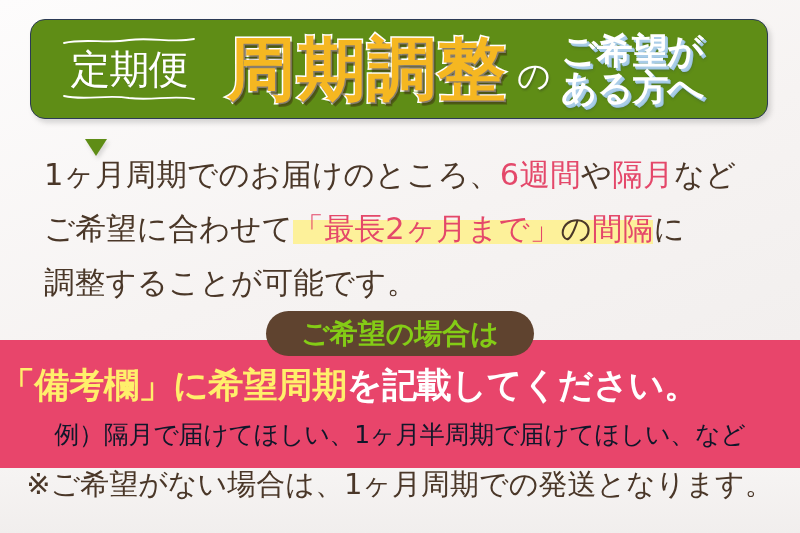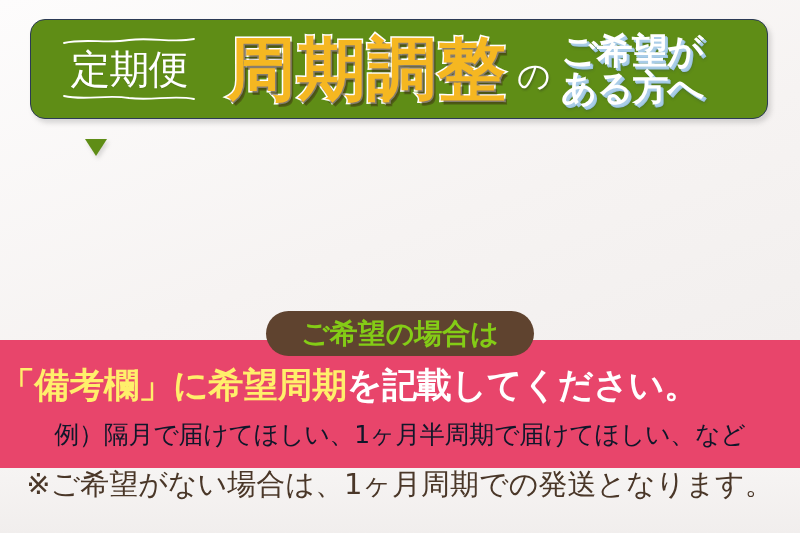--- a/index.html
+++ b/index.html
@@ -265,20 +265,25 @@
 
       <div class="kibou">
         <span class="kibou-line">ご希望が</span>
         <span class="kibou-line">ある方へ</span>
       </div>
 
     </div>
     <div class="header-tail"></div>
   </div>
 
+  <div class="body-copy">
+    <span class="ln"><span>1ヶ月周期でのお届けのところ、</span><span class="accent-pink">6週間</span><span>や</span><span class="accent-pink">隔月</span><span>など</span></span>
+    <span class="ln"><span>ご希望に合わせて</span><span class="accent-pink hl">「最長2ヶ月まで」</span><span class="hl">の</span><span class="accent-pink hl">間隔</span><span>に</span></span>
+    <span class="ln">調整することが可能です。</span>
+  </div>
 
   <div class="pill">
     <span class="pill-text">ご希望の場合は</span>
   </div>
 
   <div class="pink-band">
     <div class="pink-main"><span class="pink-yellow">「備考欄」に希望周期</span><span>を記載してください。</span></div>
     <div class="pink-sub">例）隔月で届けてほしい、1ヶ月半周期で届けてほしい、など</div>
   </div>
 

